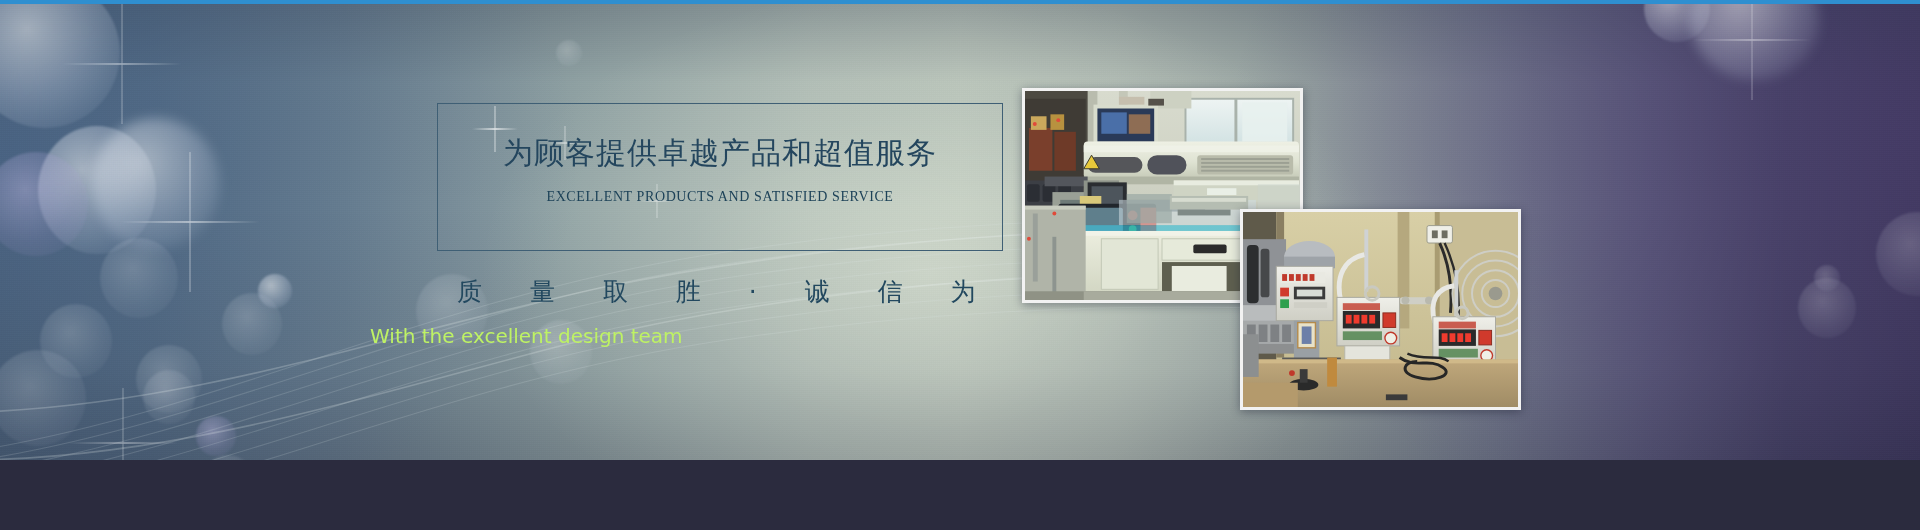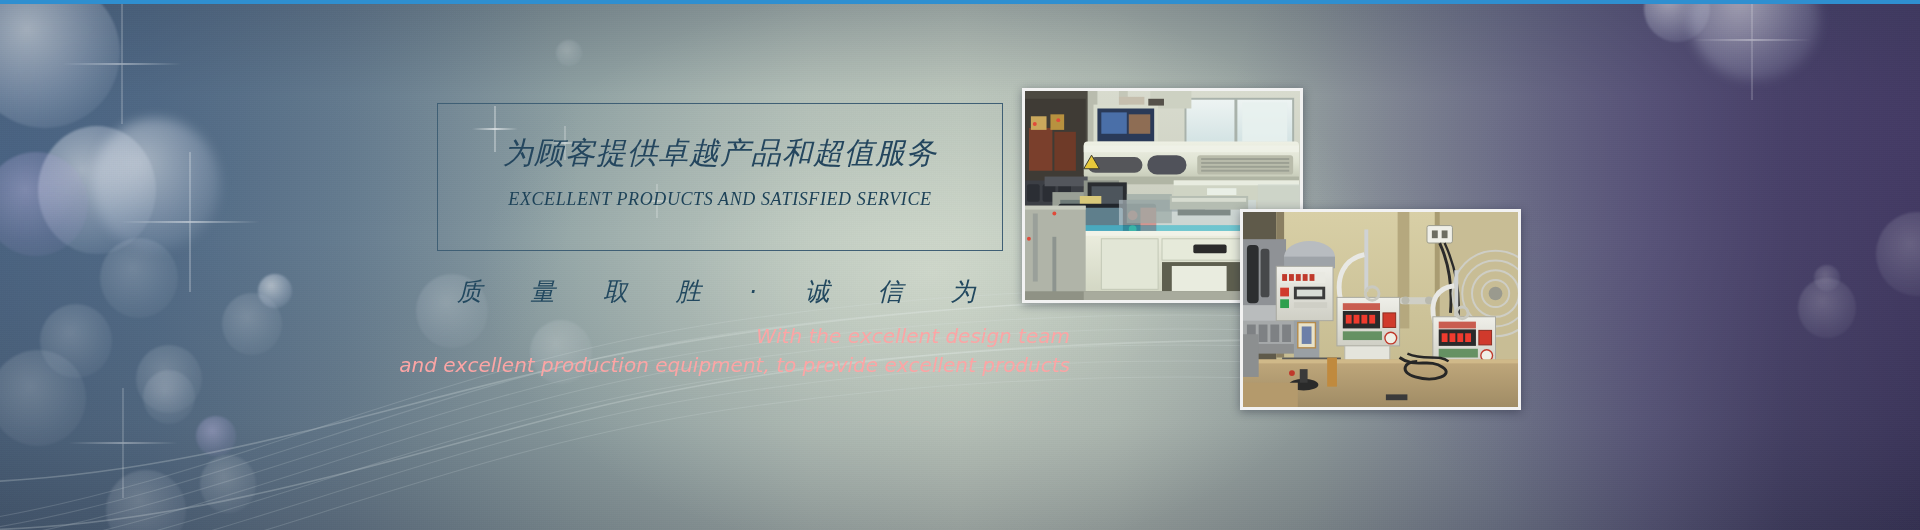--- a/index.html
+++ b/index.html
@@ -7,24 +7,23 @@
   html, body {
     width:1920px; height:530px;
     overflow:hidden;
     background:#2b2b3e;
     font-family:"Liberation Sans", sans-serif;
   }
 
   
   .banner {
     position:relative;
-    width:1920px; height:530px;
+    width:1920px; height:460px;
     overflow:hidden;
     isolation:isolate;
-    font-style:italic;
   }
 
   
   .top-rule {
     position:absolute; left:0; top:0;
     width:1920px; height:4px;
     background:#2f8fd0;
     z-index:40;
   }
 
@@ -133,38 +132,38 @@
     position:absolute; left:437px; top:133px; width:566px;
     text-align:center;
     font-size:30px; font-weight:400; letter-spacing:1px;
     color:#24465e;
     font-family:"DejaVu Sans", sans-serif;
     white-space:nowrap;
   }
   .headline-en {
     position:absolute; left:437px; top:189px; width:566px;
     text-align:center;
-    font-size:18px; letter-spacing:.6px;
+    font-size:14px; letter-spacing:.6px;
     color:#1d4258;
     font-family:"Liberation Serif", serif;
     white-space:nowrap;
   }
   .slogan-cn {
     position:absolute; left:437px; top:275px; width:566px;
     text-align:center;
     font-size:25px; letter-spacing:20px; text-indent:20px;
     color:#22485f;
     font-family:"DejaVu Sans", sans-serif;
     white-space:nowrap;
   }
   .paragraph {
     position:absolute; left:370px; top:322px; width:700px;
-    text-align:right;
+    text-align:left;
     font-size:20px; line-height:29px;
-    color:#fca5a5;
+    color:#bef264;
     font-family:"DejaVu Sans", sans-serif;
   }
   .paragraph span { display:block; white-space:nowrap; }
 
   
   .photo {
     position:absolute; z-index:25;
     border:3px solid #f2f2f2;
     box-shadow:0 2px 9px rgba(20,25,45,.40);
     overflow:hidden;
@@ -236,21 +235,20 @@
 
   <div class="grain"></div>
 
   <div class="copy">
     <div class="headline-box"></div>
     <div class="headline-cn">为顾客提供卓越产品和超值服务</div>
     <div class="headline-en">EXCELLENT PRODUCTS AND SATISFIED SERVICE</div>
     <div class="slogan-cn">质 量 取 胜 · 诚 信 为 本</div>
     <div class="paragraph">
       <span>With the excellent design team</span>
-      <span>and excellent production equipment, to provide excellent products</span>
     </div>
   </div>
 
   <div class="photo" id="photo-1">
     <svg viewBox="0 0 281 215" preserveAspectRatio="none">
       <defs>
         <linearGradient id="p1wall" x1="0" y1="0" x2="0" y2="1">
           <stop offset="0" stop-color="#d8dbce"></stop>
             <stop offset="1" stop-color="#c2c6b6"></stop>
         </linearGradient>

